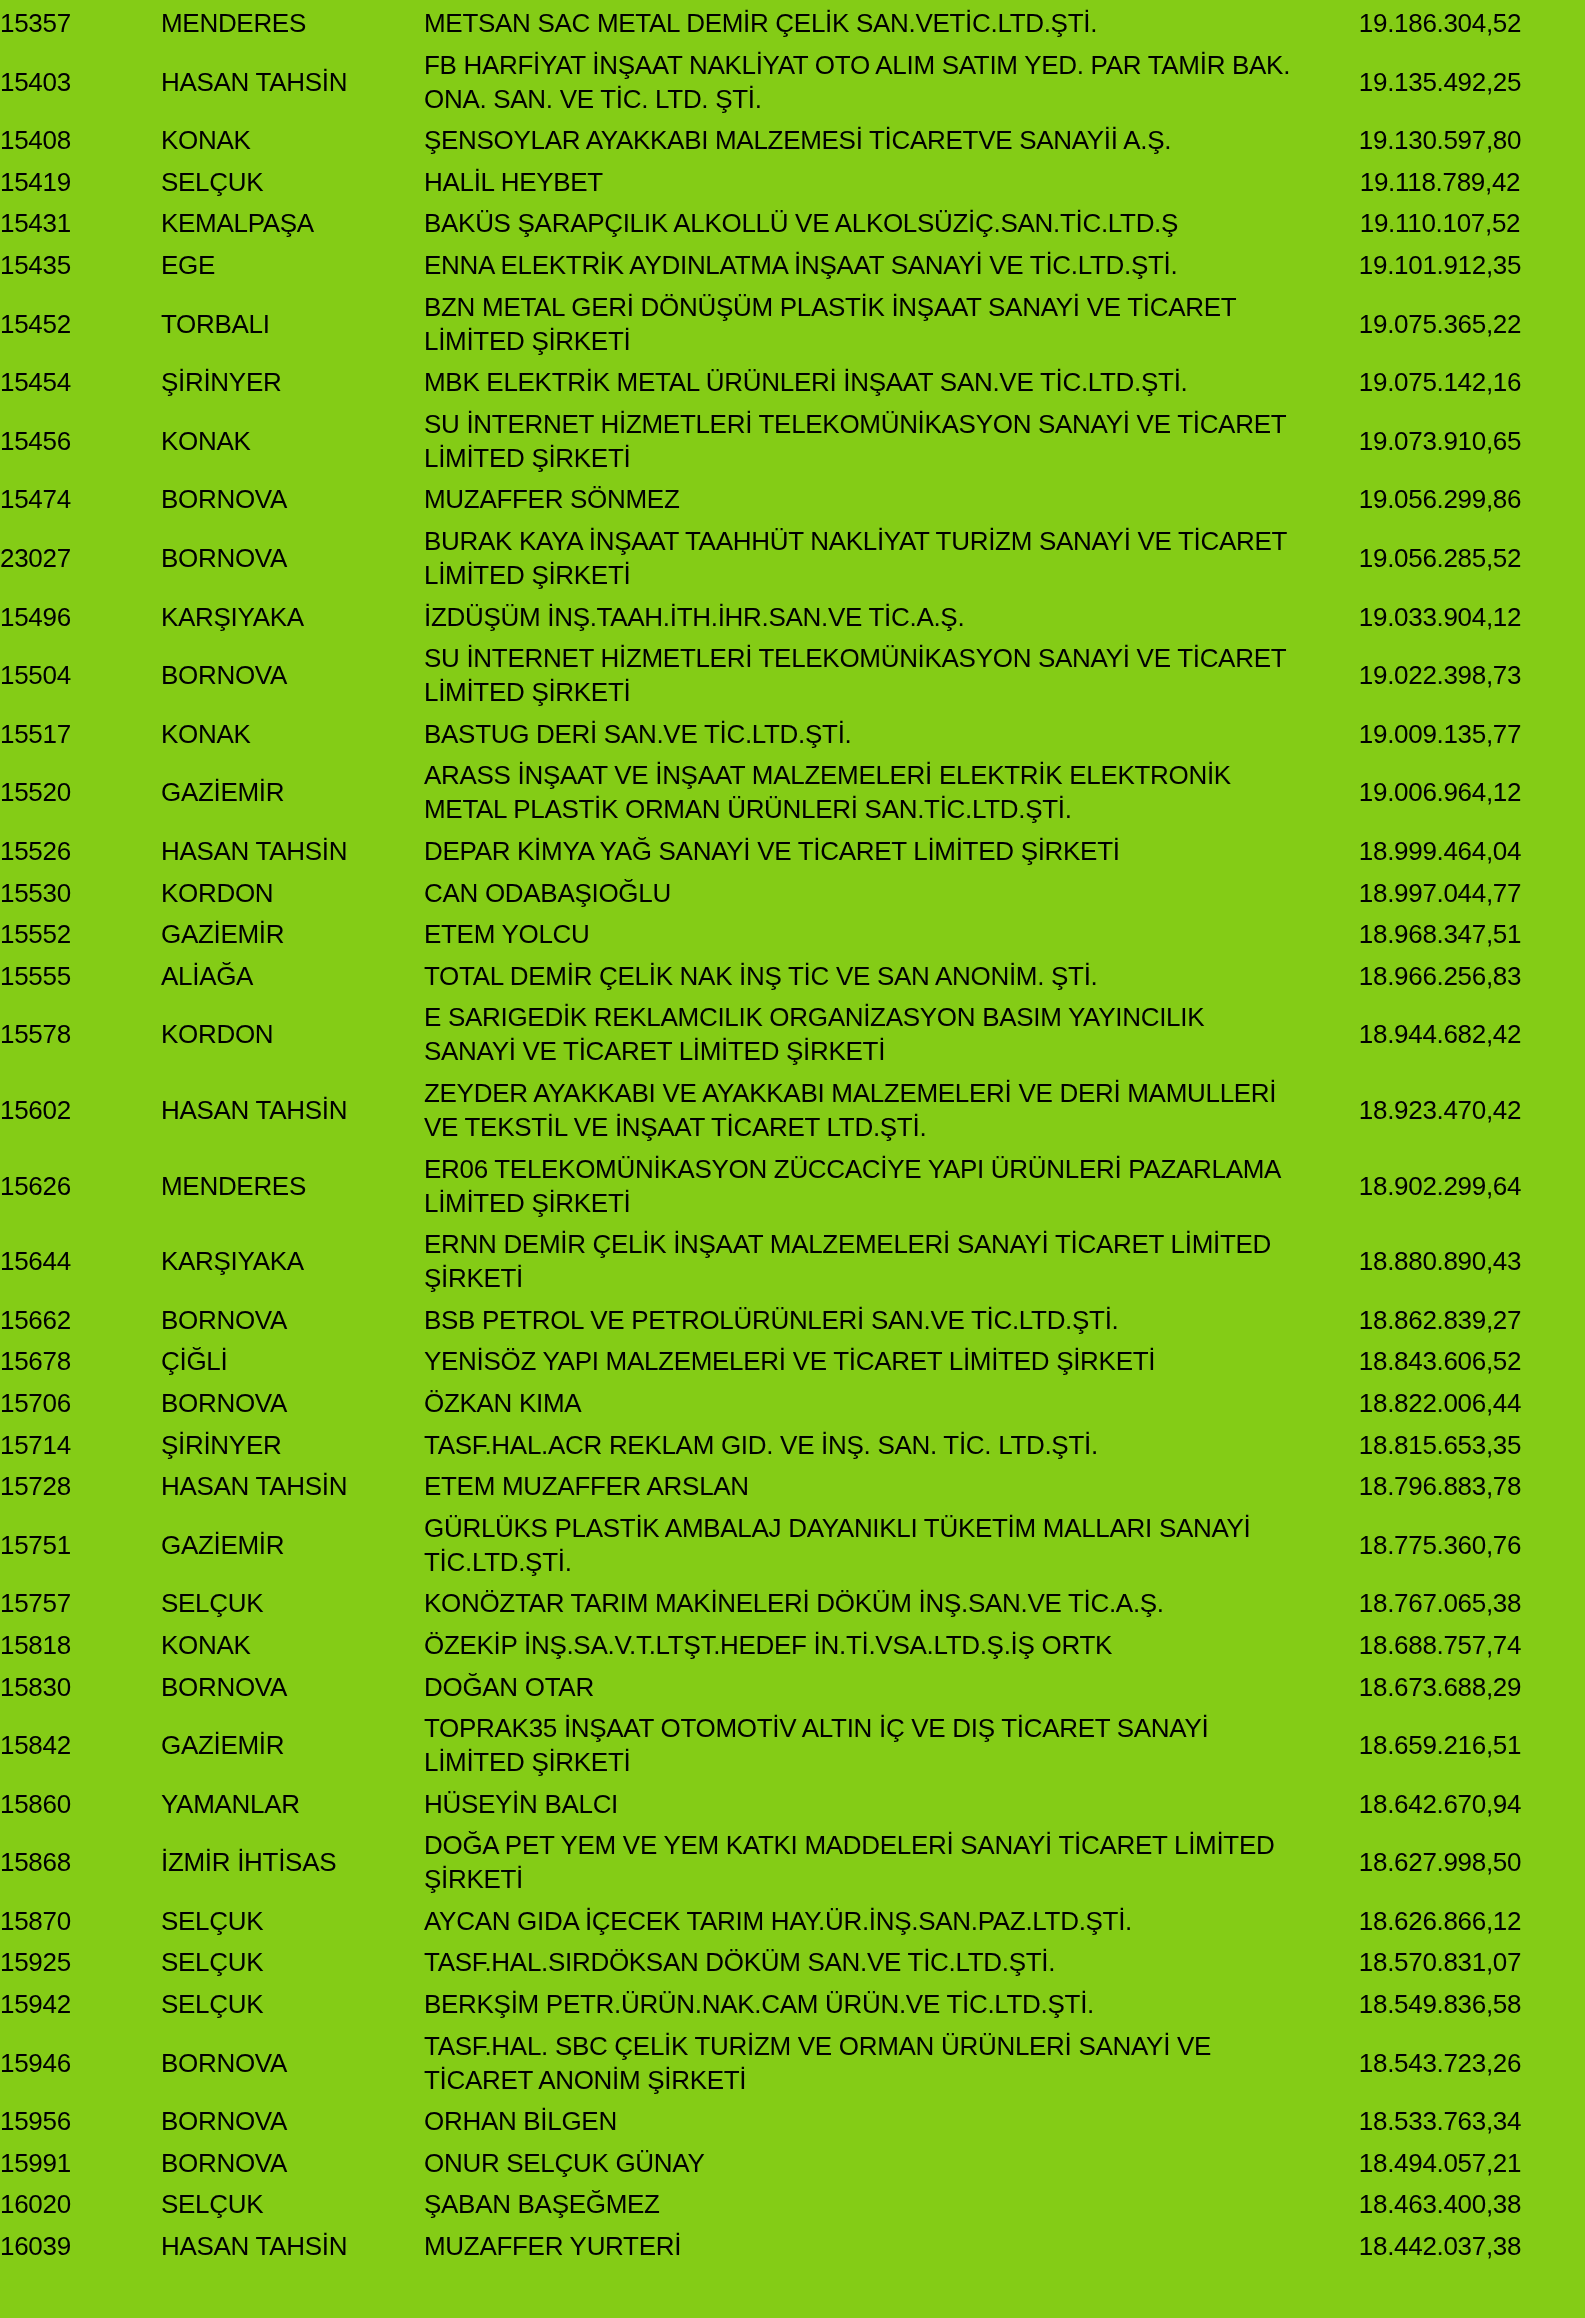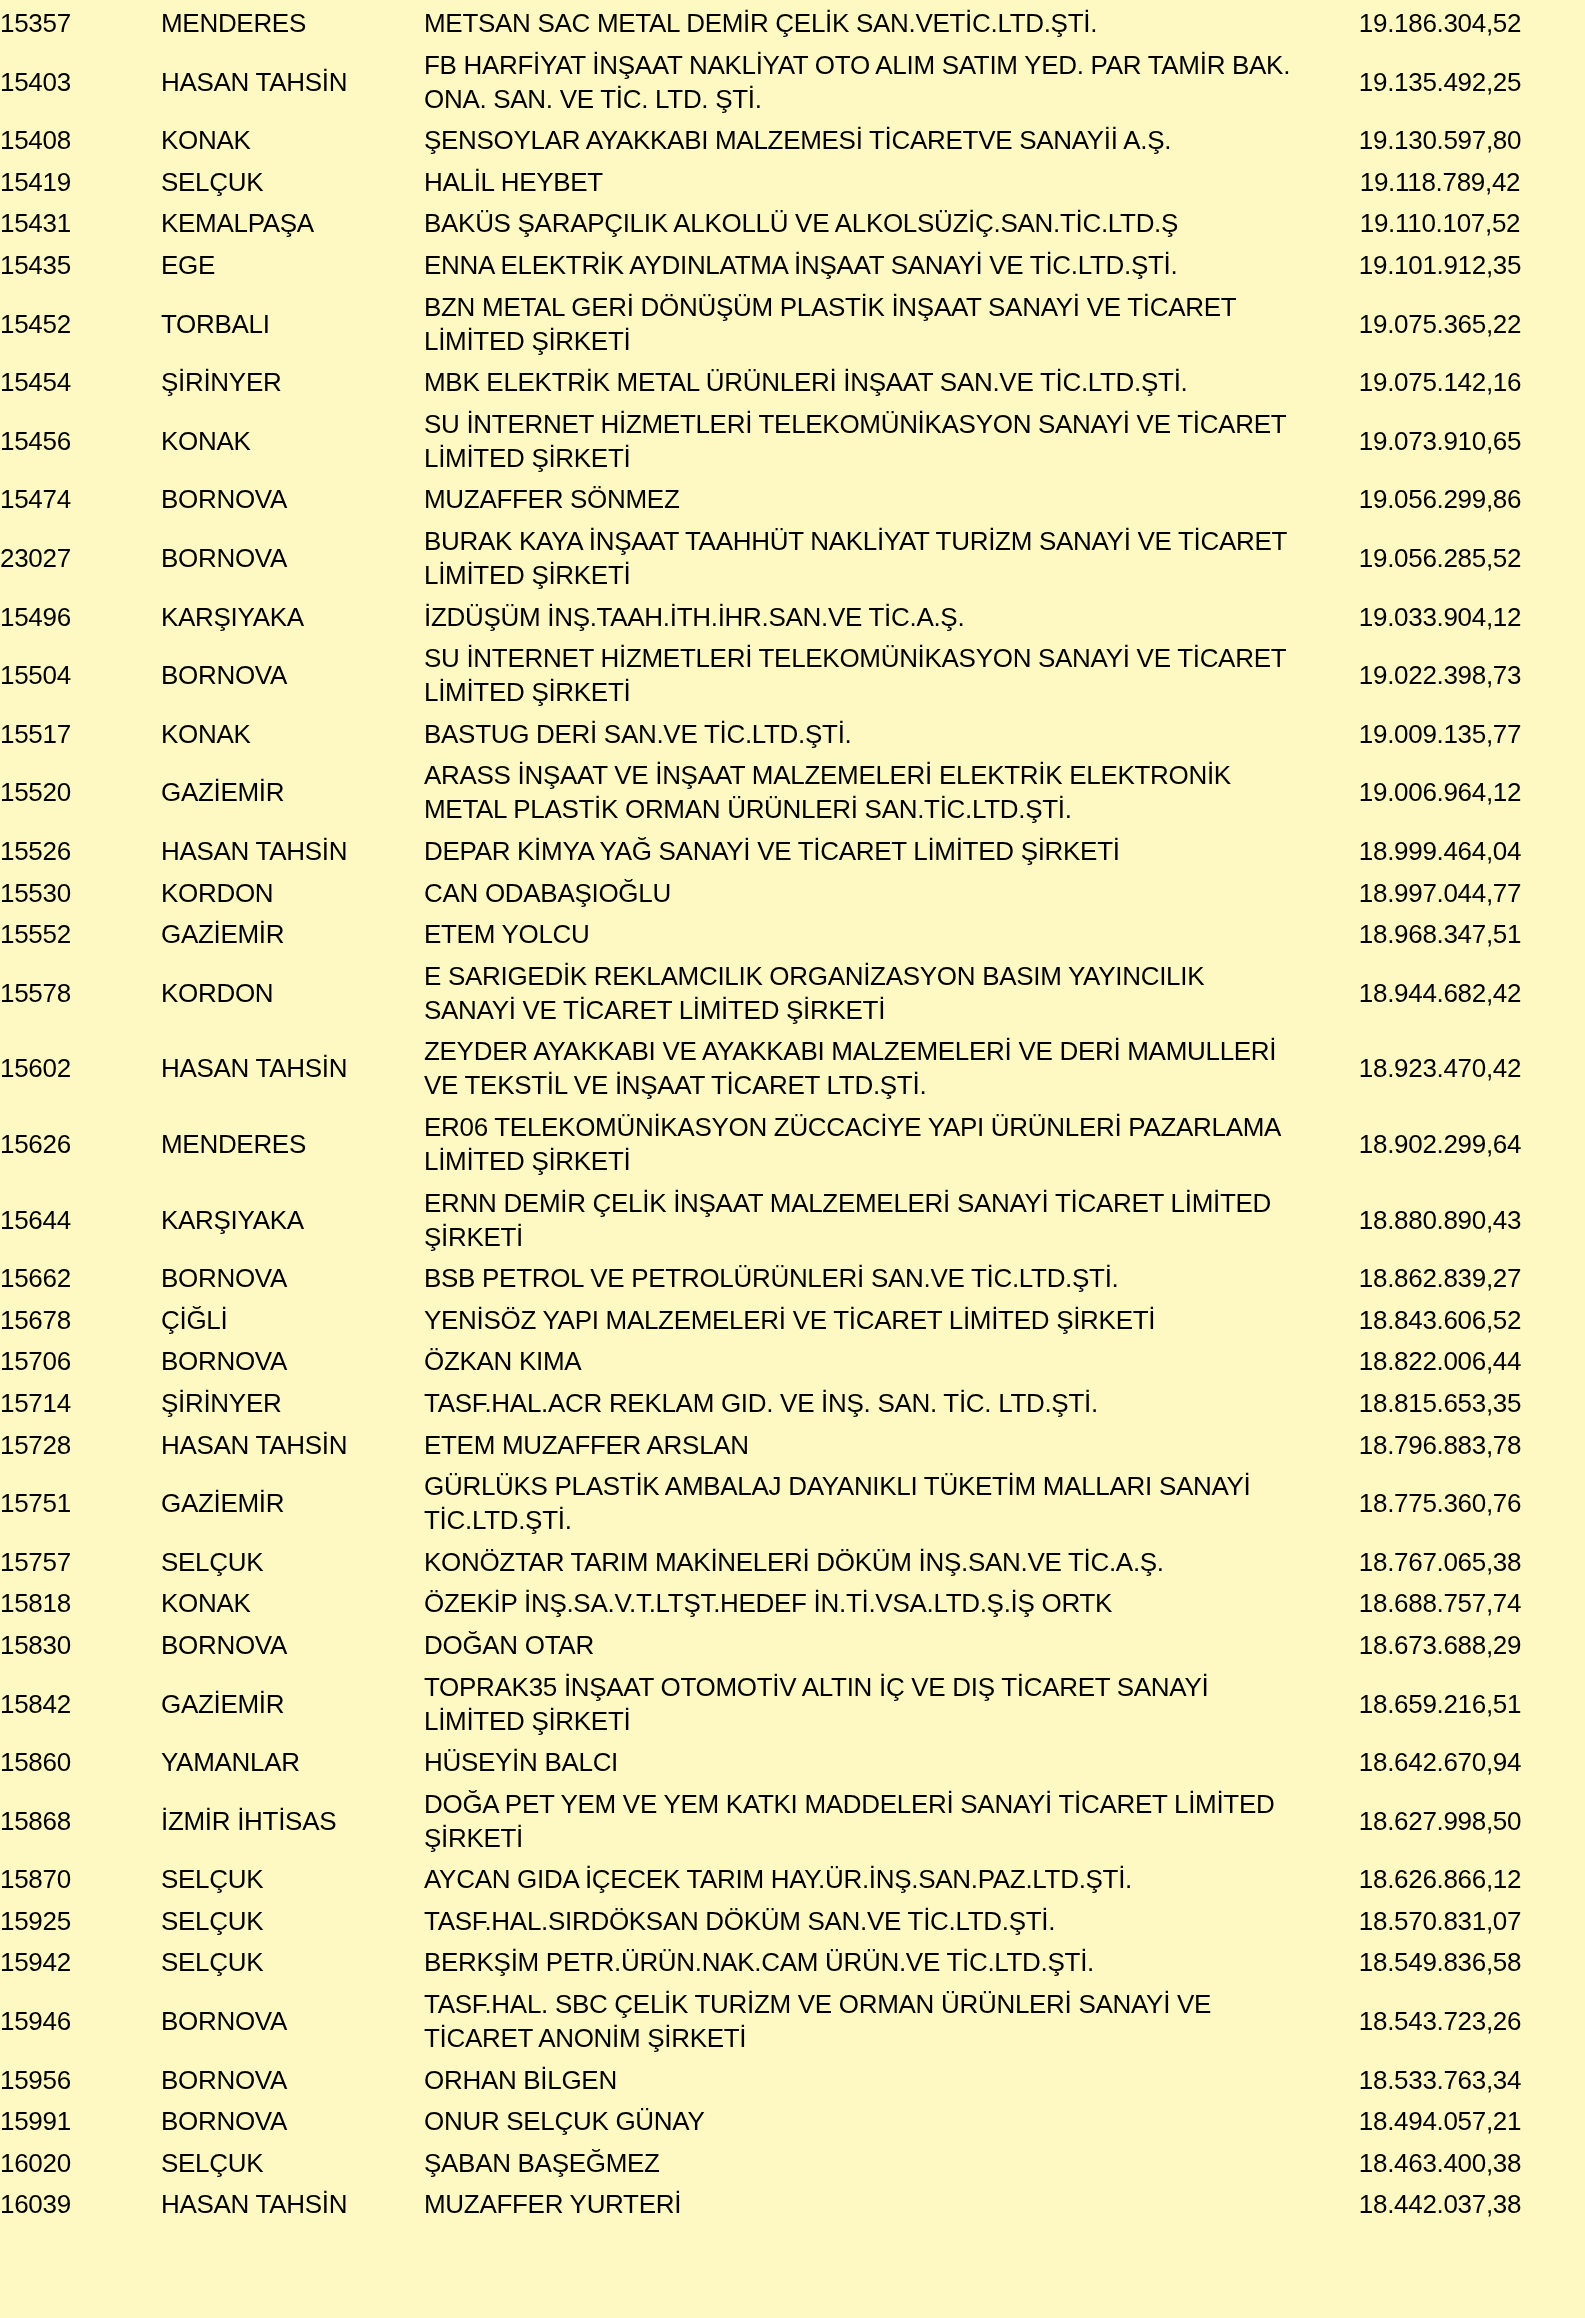--- a/index.html
+++ b/index.html
@@ -32,21 +32,21 @@
     word-wrap: normal;
   }
   td.c-id     { padding-left: 28px; }
   td.c-office { padding-left: 0; white-space: nowrap; }
   td.c-name   { padding-right: 0; }
   td.c-amount { text-align: center; padding-right: 39px; white-space: nowrap; }
 </style>
 </head>
 <body>
 
-<div class="page" style="background: #fef9c3; color: rgb(0, 0, 0);">
+<div class="page" style="background: #84cc16; color: rgb(0, 0, 0);">
   <table class="debtors">
     <colgroup>
       <col style="width:161px">
       <col style="width:263px">
       <col style="width:871px">
       <col style="width:290px">
     </colgroup>
     <tbody id="rows">
   <tr>
     <td class="c-id">15357</td>
@@ -167,20 +167,26 @@
     <td class="c-amount">18.997.044,77</td>
   </tr>
 
   <tr>
     <td class="c-id">15552</td>
     <td class="c-office">GAZİEMİR</td>
     <td class="c-name">ETEM YOLCU</td>
     <td class="c-amount">18.968.347,51</td>
   </tr>
 
+  <tr>
+    <td class="c-id">15555</td>
+    <td class="c-office">ALİAĞA</td>
+    <td class="c-name">TOTAL DEMİR ÇELİK NAK İNŞ TİC VE SAN ANONİM. ŞTİ.</td>
+    <td class="c-amount">18.966.256,83</td>
+  </tr>
 
 
   <tr>
     <td class="c-id">15578</td>
     <td class="c-office">KORDON</td>
     <td class="c-name">E SARIGEDİK REKLAMCILIK ORGANİZASYON BASIM YAYINCILIK SANAYİ VE TİCARET LİMİTED ŞİRKETİ</td>
     <td class="c-amount">18.944.682,42</td>
   </tr>
 
   <tr>

